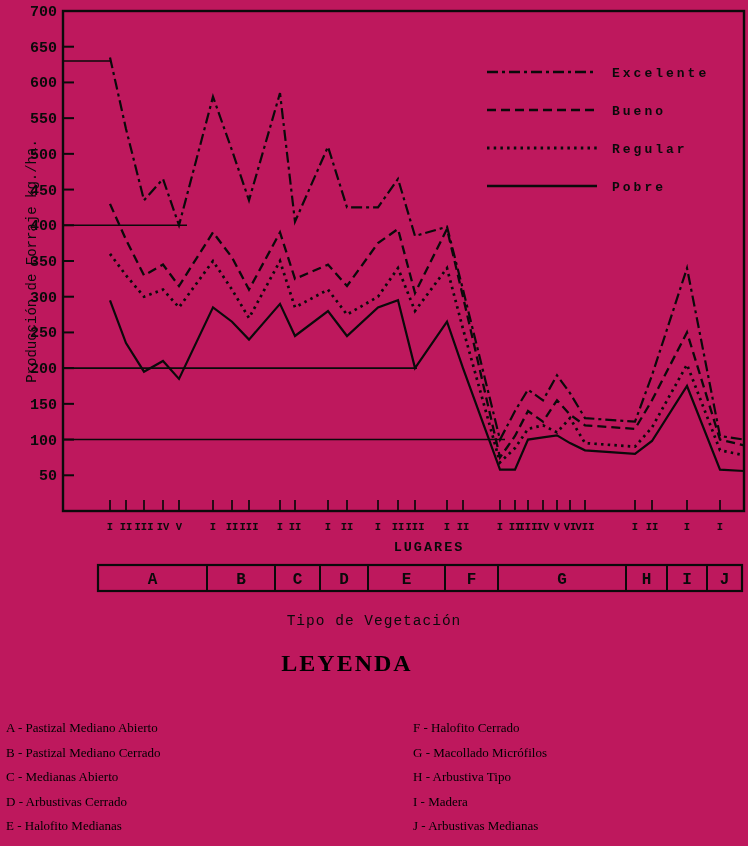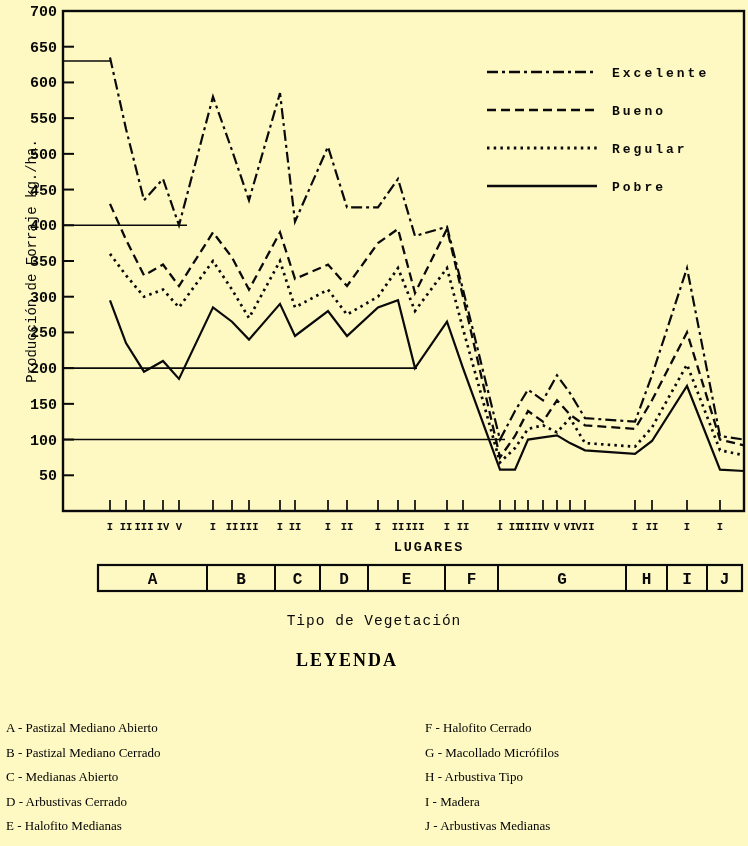--- a/index.html
+++ b/index.html
@@ -1,26 +1,26 @@
 <!DOCTYPE html>
 <html><head>
 <meta charset="utf-8">
 <style>
   html,body{margin:0;padding:0;background:#fff;}
-  .page{position:relative;width:748px;height:846px;background:#fef9c3;color:#000;
+  .page{position:relative;width:748px;height:846px;background:#be185d;color:#000;
         font-family:"Liberation Mono",monospace;overflow:hidden;}
   #chart-svg{position:absolute;left:0;top:0;}
   #chart-svg text{fill:#0a0a0a;}
   .leyenda-title{position:absolute;left:0;top:650px;width:694px;text-align:center;
-        font-family:"Liberation Serif",serif;font-weight:bold;font-size:18px;letter-spacing:2px;}
+        font-family:"Liberation Serif",serif;font-weight:bold;font-size:24px;letter-spacing:2px;}
   .veg-list{position:absolute;top:716px;margin:0;padding:0;list-style:none;
         font-family:"Liberation Serif",serif;font-size:13px;}
   .veg-list li{line-height:24.5px;white-space:nowrap;}
   .col-left{left:6px;}
-  .col-right{left:413px;margin-left:12px;}
+  .col-right{left:413px;}
 </style>
 </head>
 <body>
 
 <div class="page">
 
   <svg id="chart-svg" width="748" height="636" viewBox="0 0 748 636">
       <rect x="63" y="11" width="681" height="500" fill="none" stroke="#0a0a0a" stroke-width="2.4"></rect>
       <line x1="63" y1="11" x2="74" y2="11" stroke="#0a0a0a" stroke-width="2"></line>
       <text x="57" y="16" text-anchor="end" font-size="15" font-weight="bold" font-family="&quot;Liberation Mono&quot;,monospace">700</text>

